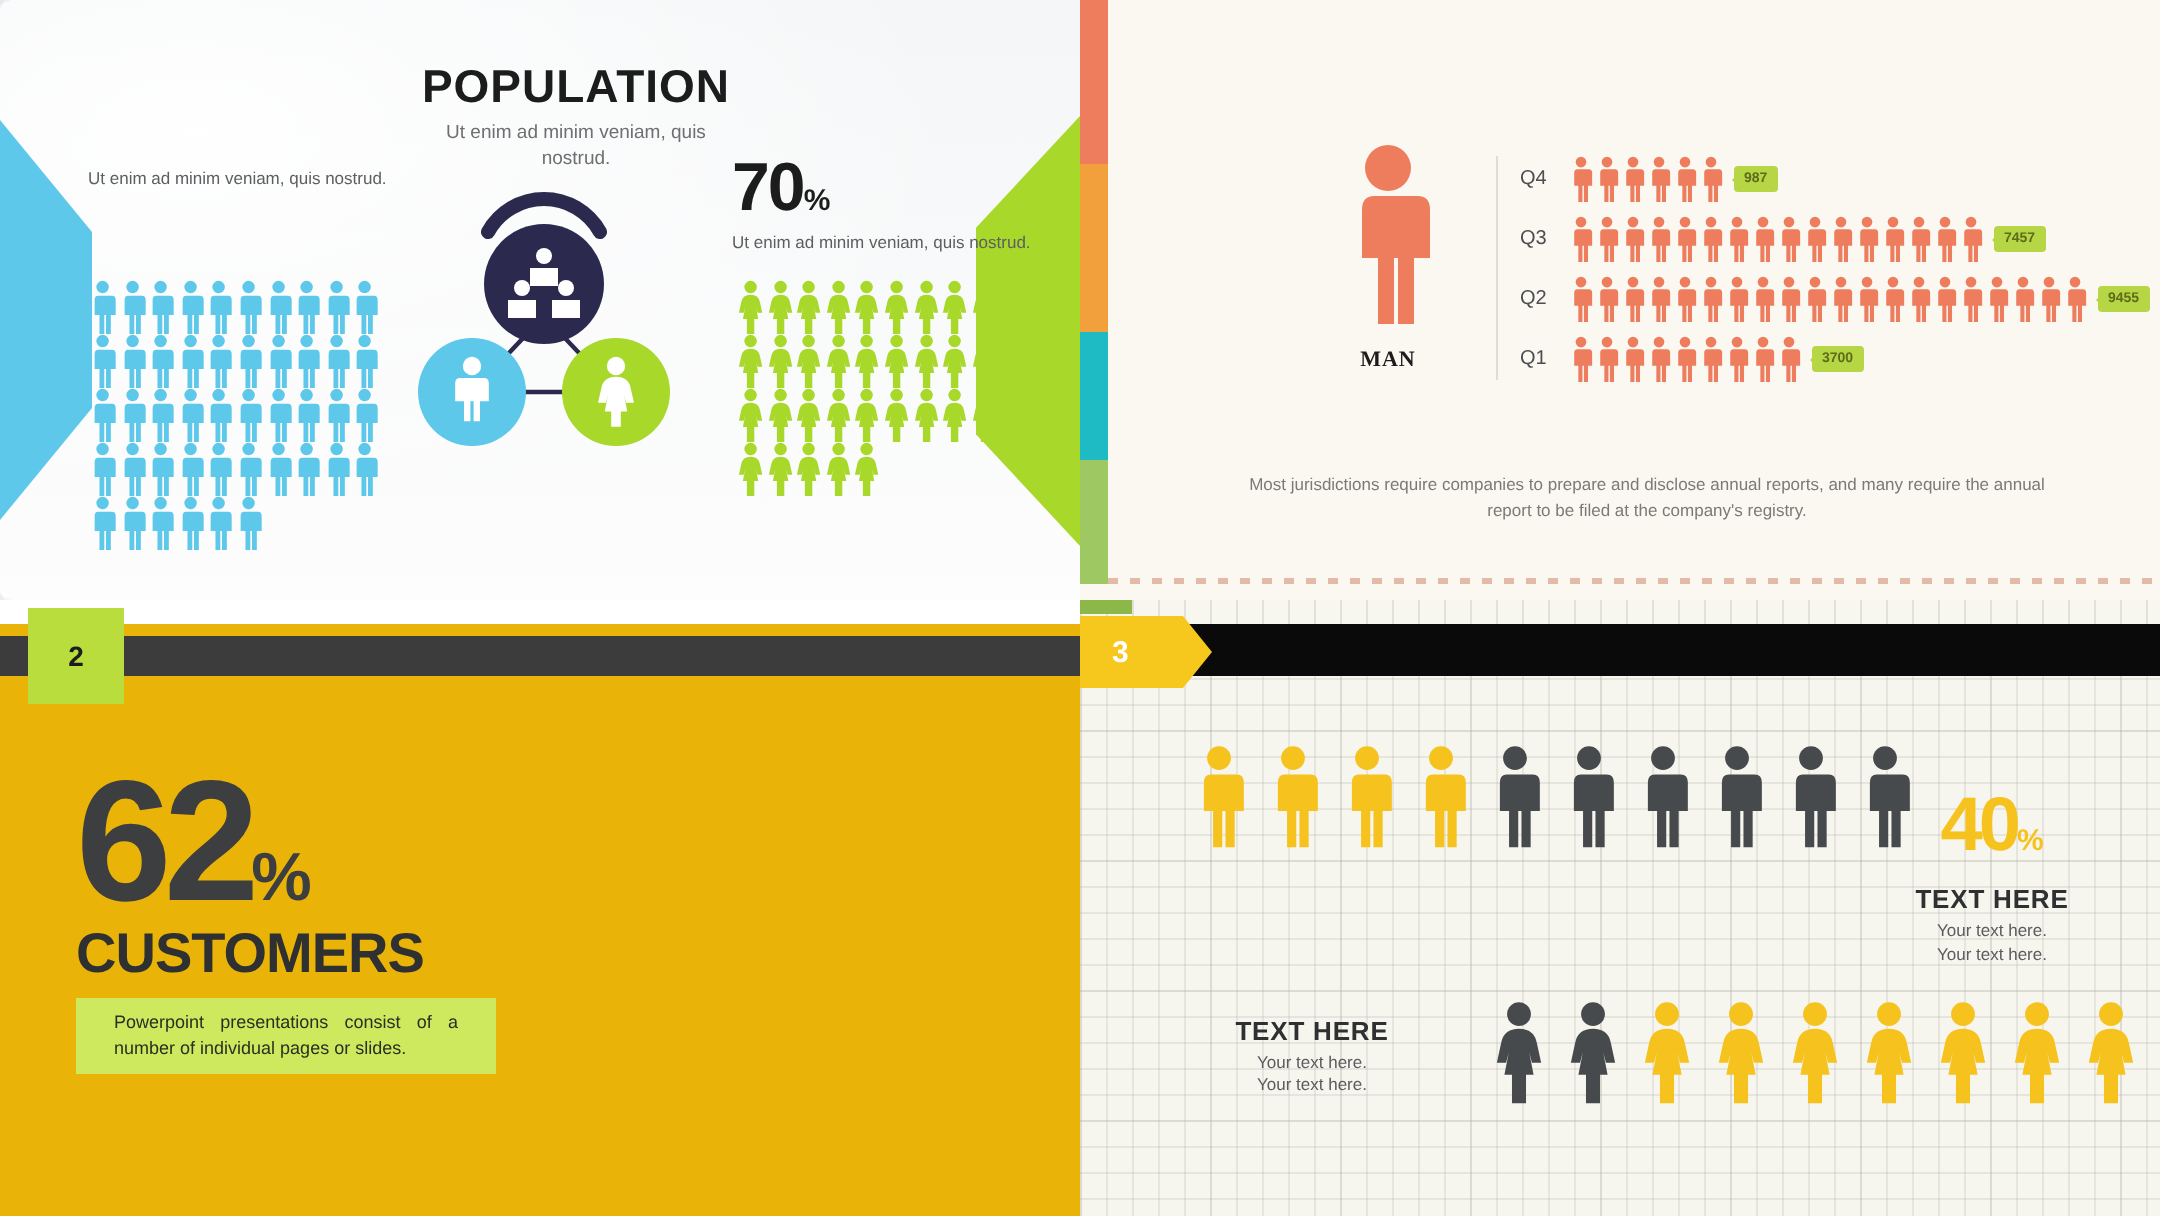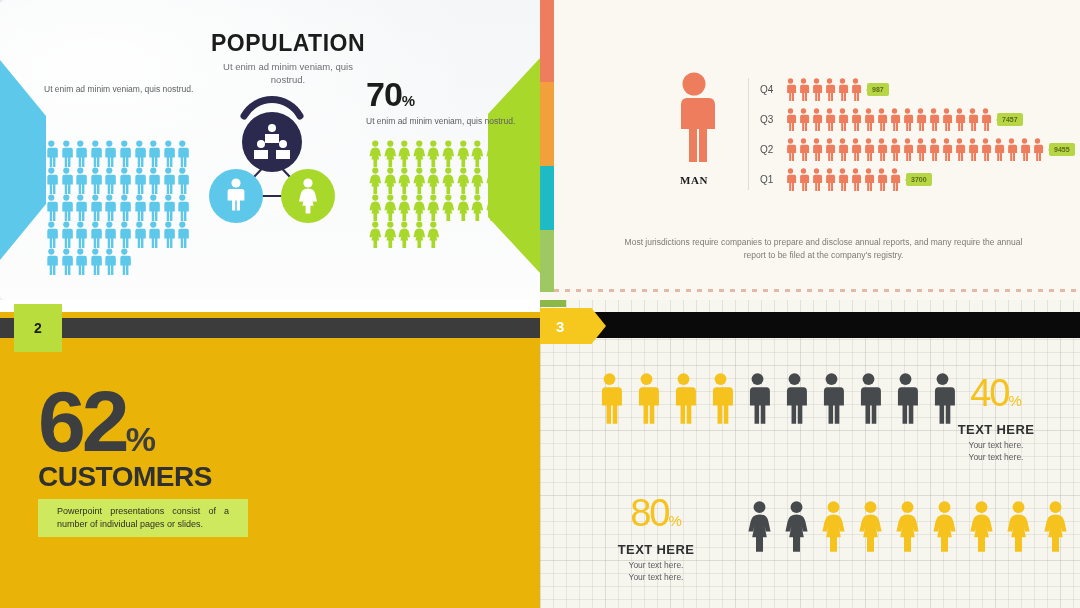--- a/index.html
+++ b/index.html
@@ -148,21 +148,21 @@
     margin-top:6px; background:#cfe95f; color:#2c2e22;
     font-size:9px; line-height:1.45; padding:6px 19px; text-align:justify;
   }
 
   .bl-rows { position:absolute; left:272px; top:404px; }
 
   
   .br-row { position:absolute; display:flex; align-items:flex-end; }
   .br-row .ic { display:block; }
   .br-stat { position:absolute; width:116px; text-align:center; }
-  .br-stat .big { font-size:38px; font-weight:normal; color:#f6c21d; line-height:.9; letter-spacing:-2px; }
+  .br-stat .big { font-size:38px; font-weight:bold; color:#f6c21d; line-height:.9; letter-spacing:-2px;margin-top:20px; }
   .br-stat .big small { font-size:15px; letter-spacing:0; }
   .br-stat .hd { margin-top:12px; font-size:13px; font-weight:bold; color:#2e3032; letter-spacing:.4px; }
   .br-stat .sm { margin-top:3px; font-size:8.5px; line-height:1.35; color:#5a5c5e; }
 </style>
 </head>
 <body>
 
 <div class="canvas">
 
   <div class="q q-tl">
@@ -894,21 +894,20 @@
       </div>
 
     <div class="br-stat" style="left:398px; top:76px;">
       <div class="big"><span>40</span><small>%</small></div>
       <div class="hd">TEXT HERE</div>
       <div class="sm">Your text here.</div>
       <div class="sm" style="margin-top:0">Your text here.</div>
     </div>
 
     <div class="br-stat" style="left:58px; top:196px;">
-      <div class="big"><span>80</span><small>%</small></div>
       <div class="hd">TEXT HERE</div>
       <div class="sm">Your text here.</div>
       <div class="sm" style="margin-top:0">Your text here.</div>
     </div>
   </div>
 
   <div class="div-bar-2"></div>
   <div class="badge-2">2</div>
   <div class="br-topstrip"></div>
   <div class="br-greenchip"></div>

